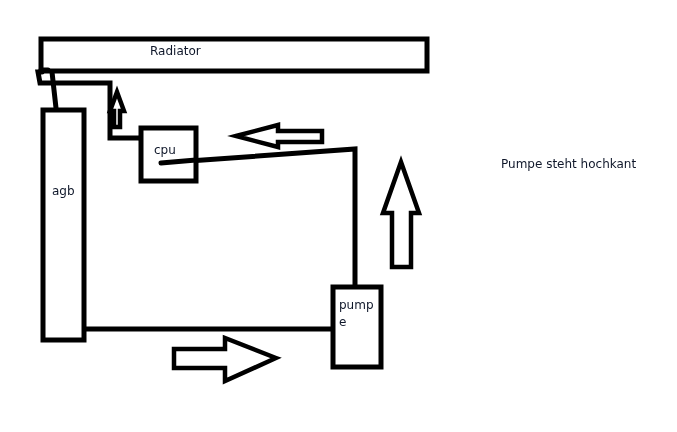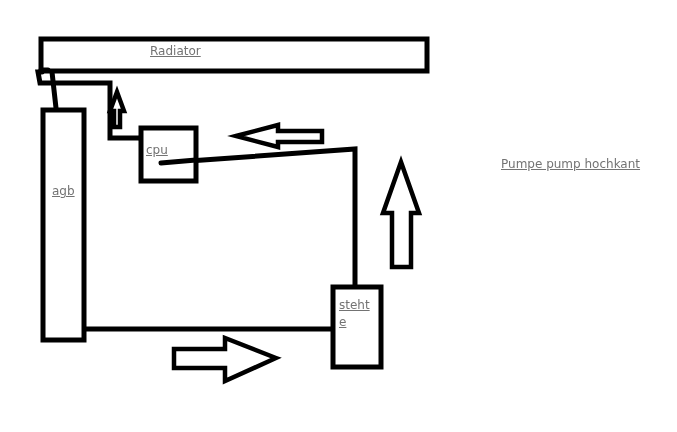--- a/index.html
+++ b/index.html
@@ -2,21 +2,21 @@
 <html><head>
   <meta charset="utf-8">
   <style>
     html, body { margin: 0; padding: 0; background: #ffffff; }
     body { width: 677px; height: 432px; overflow: hidden; position: relative; }
     svg { position: absolute; left: 0; top: 0; }
     .stroke { fill: none; stroke: #000000; stroke-width: 5; stroke-linejoin: miter; stroke-linecap: round; }
     .box { fill: #ffffff; stroke: #000000; stroke-width: 5; }
     .arrow { fill: #ffffff; stroke: #000000; stroke-width: 4.5; stroke-linejoin: miter; }
     .lbl { position: absolute; font-family: "DejaVu Sans", sans-serif; font-size: 12px; color: #000; line-height: 15px; }
-    .lbl-color { color: #737373; text-decoration: underline; }
+    .lbl-color { color: #0f172a; }
   </style>
 </head>
 <body>
 
 <svg width="677" height="432" viewBox="0 0 677 432">
 
   <rect class="box" x="41" y="39" width="386" height="32"></rect>
 
   <path class="stroke" d="M52 72 L56 108"></path>
   <path class="stroke" d="M42 72 L38 72 L40 83 L110 83 L110 138 L140 138"></path>
@@ -33,16 +33,16 @@
   <rect class="box" x="333" y="287" width="48" height="80"></rect>
 
   <polygon class="arrow" points="401,162 383,213 392,213 392,267 411,267 411,213 419,213"></polygon>
   <polygon class="arrow" points="236,136 278,125 278,131 322,131 322,142 278,142 278,147"></polygon>
   <polygon class="arrow" points="117,92 110,111 114,111 114,127 120,127 120,111 124,111"></polygon>
   <polygon class="arrow" points="276,358 225,338 225,349 174,349 174,368 225,368 225,381"></polygon>
 </svg>
 
 <div class="lbl lbl-color" style="left:150px; top:44px;">Radiator</div>
 <div class="lbl lbl-color" style="left:52px; top:184px;">agb</div>
-<div class="lbl lbl-color" style="left:146px; top:143px;">cpu</div>
-<div class="lbl lbl-color" style="left:339px; top:298px;">steht</div>
+<div class="lbl lbl-color" style="left:154px; top:143px;">cpu</div>
+<div class="lbl lbl-color" style="left:339px; top:298px;">pump</div>
 <div class="lbl lbl-color" style="left:339px; top:315px;">e</div>
-<div class="lbl lbl-color" style="left:501px; top:157px;">Pumpe pump hochkant</div>
+<div class="lbl lbl-color" style="left:501px; top:157px;">Pumpe steht hochkant</div>
 
 </body></html>

